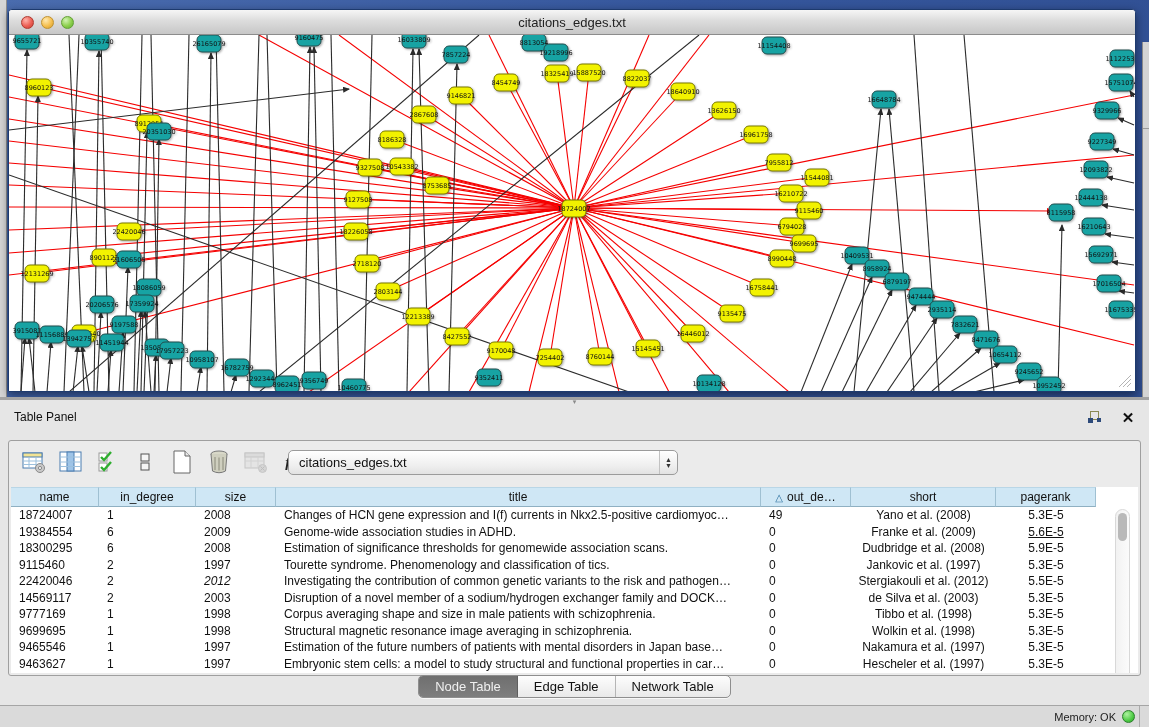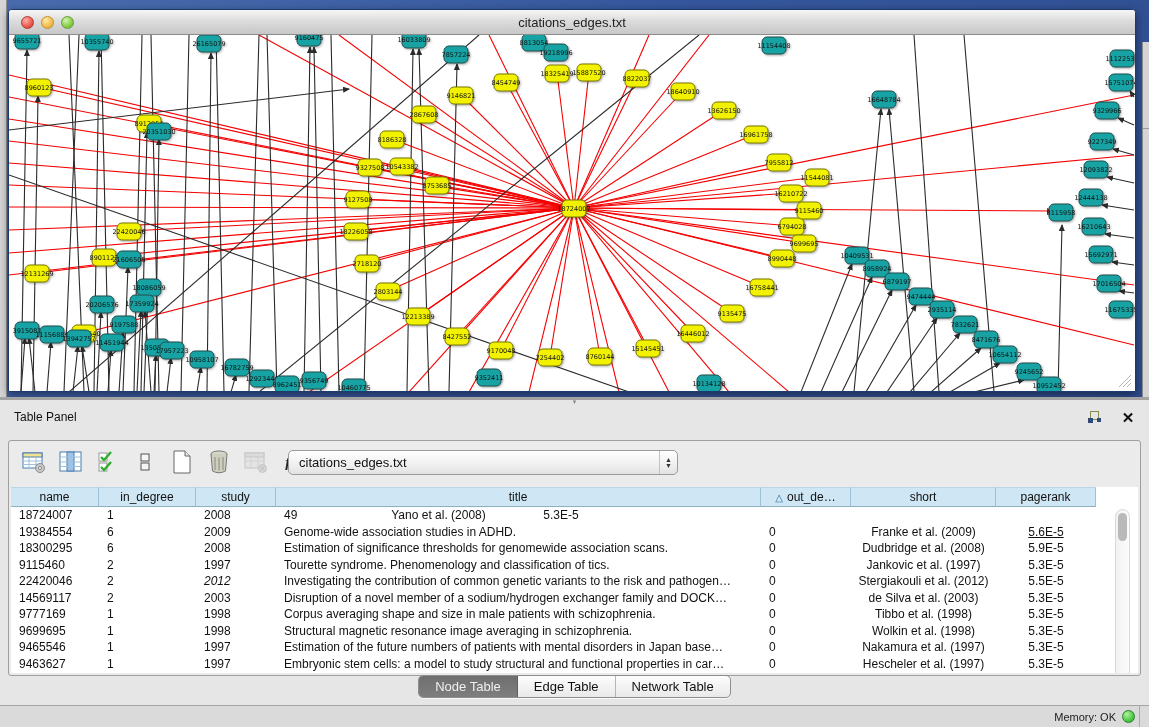--- a/index.html
+++ b/index.html
@@ -716,41 +716,42 @@
 
       <div class="grid">
         <div class="hdr-row" id="hdrRow">
             <div class="hdr-cell" style="width: 88px;">
               <span>name</span>
             </div>
             <div class="hdr-cell" style="width: 97px;">
               <span>in_degree</span>
             </div>
             <div class="hdr-cell" style="width: 80px;">
-              <span>study</span>
+              <span>size</span>
             </div>
             <div class="hdr-cell" style="width: 485px;">
               <span>title</span>
             </div>
             <div class="hdr-cell" style="width: 90px;">
               <span class="sort">△</span>
               <span>out_de…</span>
             </div>
             <div class="hdr-cell" style="width: 145px;">
               <span>short</span>
             </div>
             <div class="hdr-cell" style="width: 100px;">
               <span>pagerank</span>
             </div>
           </div>
         <div id="bodyRows">
             <div class="body-row">
               <div class="cell left" style="width: 88px;">18724007</div>
               <div class="cell left" style="width: 97px;">1</div>
               <div class="cell left" style="width: 80px;">2008</div>
+              <div class="cell left" style="width: 485px;">Changes of HCN gene expression and I(f) currents in Nkx2.5-positive cardiomyoc…</div>
               <div class="cell left" style="width: 90px;">49</div>
               <div class="cell center" style="width: 145px;">Yano et al. (2008)</div>
               <div class="cell center" style="width: 100px;">5.3E-5</div>
             </div>
             <div class="body-row">
               <div class="cell left" style="width: 88px;">19384554</div>
               <div class="cell left" style="width: 97px;">6</div>
               <div class="cell left" style="width: 80px;">2009</div>
               <div class="cell left" style="width: 485px;">Genome-wide association studies in ADHD.</div>
               <div class="cell left" style="width: 90px;">0</div>

